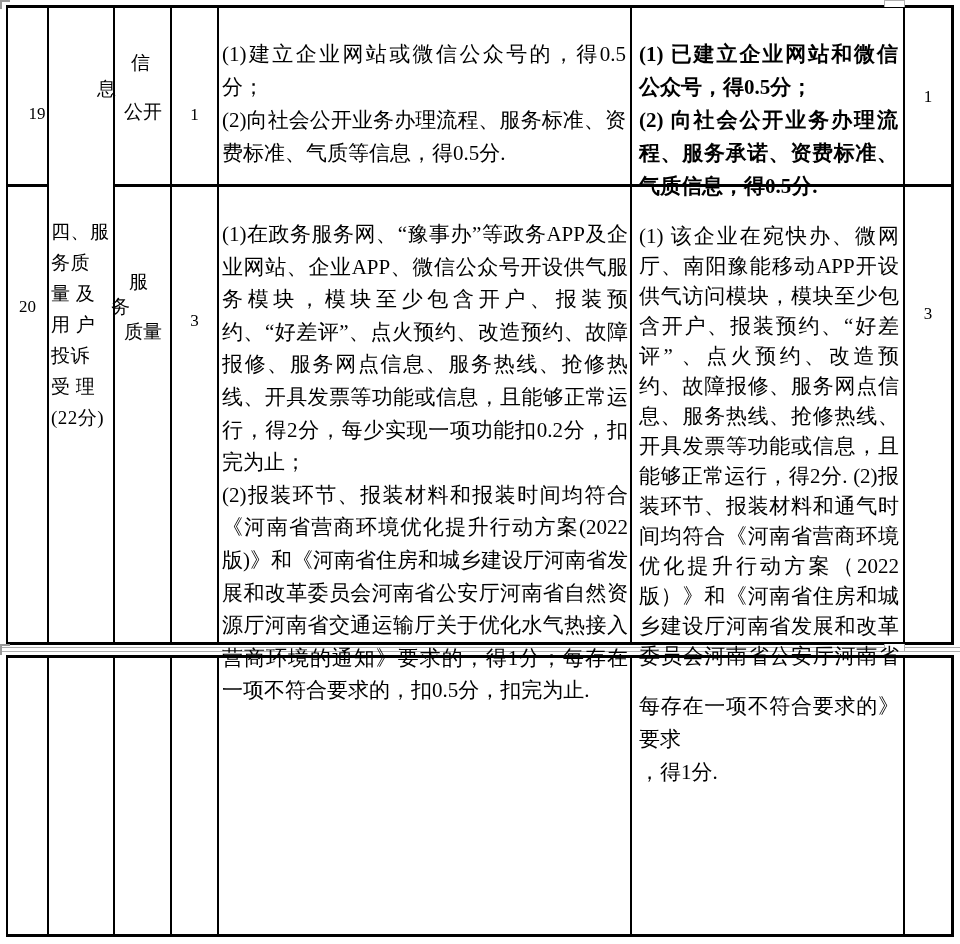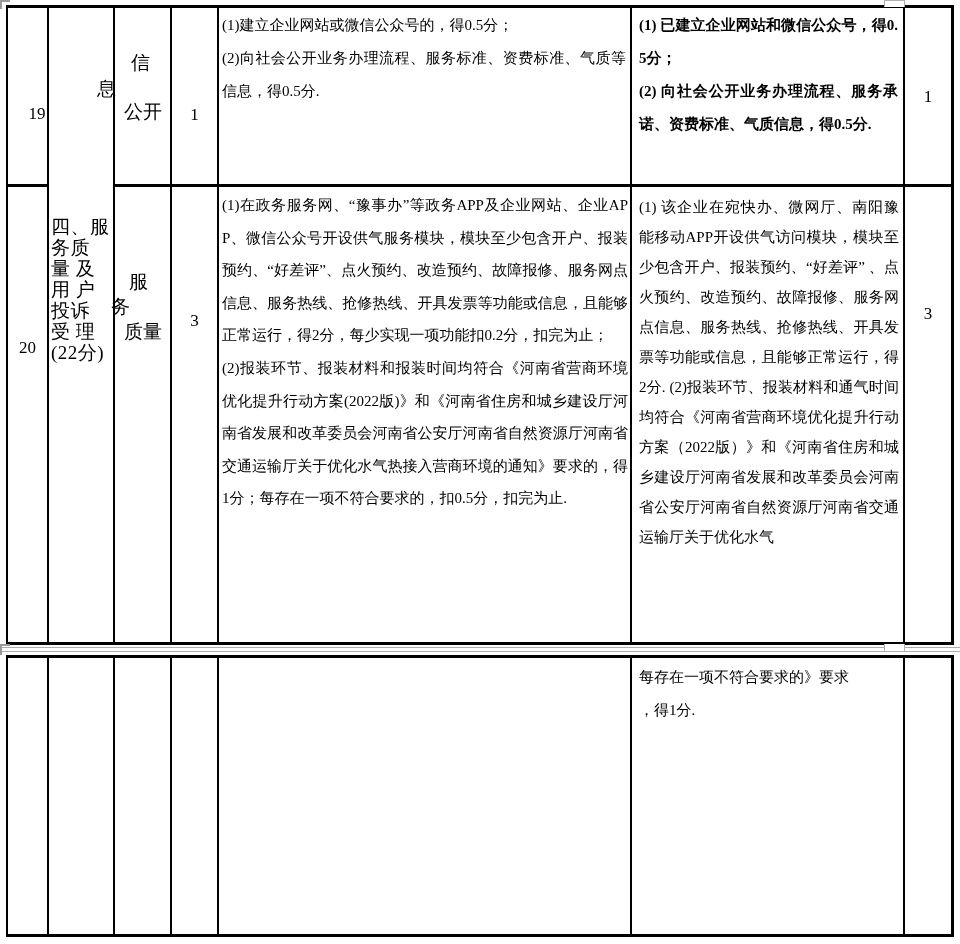--- a/index.html
+++ b/index.html
@@ -9,28 +9,29 @@
     background:#ffffff;
     font-family:"Liberation Serif","DejaVu Serif",serif;
     color:#000;
     overflow:hidden;
   }
   .vline,.hline{position:absolute;background:#000;}
   .t{position:absolute;}
   .num{text-align:center;font-size:17px;line-height:20px;}
   .cjk19{position:absolute;font-size:19px;line-height:21px;white-space:nowrap;}
   .cat{
-    font-size:19px;line-height:21px;
+    font-size:19px;line-height:31px;
     white-space:pre-line;text-align:left;letter-spacing:0.5px;
   }
   .body-txt{
-    font-size:15px;
+    font-size:21px;
     text-align:justify;
     white-space:pre-line;
     word-break:break-all;
+    margin-top:29px;
   }
   .lh33{line-height:33px;}
   .lh325{line-height:32.6px;}
   .lh30{line-height:30px;}
   .clip{overflow:hidden;}
   .seamline{position:absolute;left:0;width:960px;height:1px;background:#adadad;}
   .corner-tl{position:absolute;border-top:2px solid #9a9a9a;border-left:2px solid #9a9a9a;}
   .bracket{position:absolute;border:1px solid #b0b0b0;background:#fff;}
 </style>
 </head>
@@ -88,21 +89,21 @@
   <div class="t num" style="left:903px;top:87px;width:50px;">1</div>
 
   <div class="t cat" style="left:51px;top:216px;width:61px;">四、服
 务质
 量 及
 用 户
 投诉
 受 理
 (22分)</div>
 
-  <div class="t num" style="left:6px;top:297px;width:43px;margin-top:41px;">20</div>
+  <div class="t num" style="left:6px;top:297px;width:43px;">20</div>
 
   <span class="cjk19" style="left:129px;top:271px;">服</span>
   <span class="cjk19" style="left:111px;top:296px;">务</span>
   <span class="cjk19" style="left:124px;top:321px;">质量</span>
 
   <div class="t num" style="left:170px;top:311px;width:49px;">3</div>
 
   <div class="t body-txt lh325" style="left:222px;top:189px;width:406px;">(1)在政务服务网、“豫事办”等政务APP及企业网站、企业APP、微信公众号开设供气服务模块，模块至少包含开户、报装预约、“好差评”、点火预约、改造预约、故障报修、服务网点信息、服务热线、抢修热线、开具发票等功能或信息，且能够正常运行，得2分，每少实现一项功能扣0.2分，扣完为止；
 (2)报装环节、报装材料和报装时间均符合《河南省营商环境优化提升行动方案(2022版)》和《河南省住房和城乡建设厅河南省发展和改革委员会河南省公安厅河南省自然资源厅河南省交通运输厅关于优化水气热接入营商环境的通知》要求的，得1分；每存在一项不符合要求的，扣0.5分，扣完为止.</div>
 

